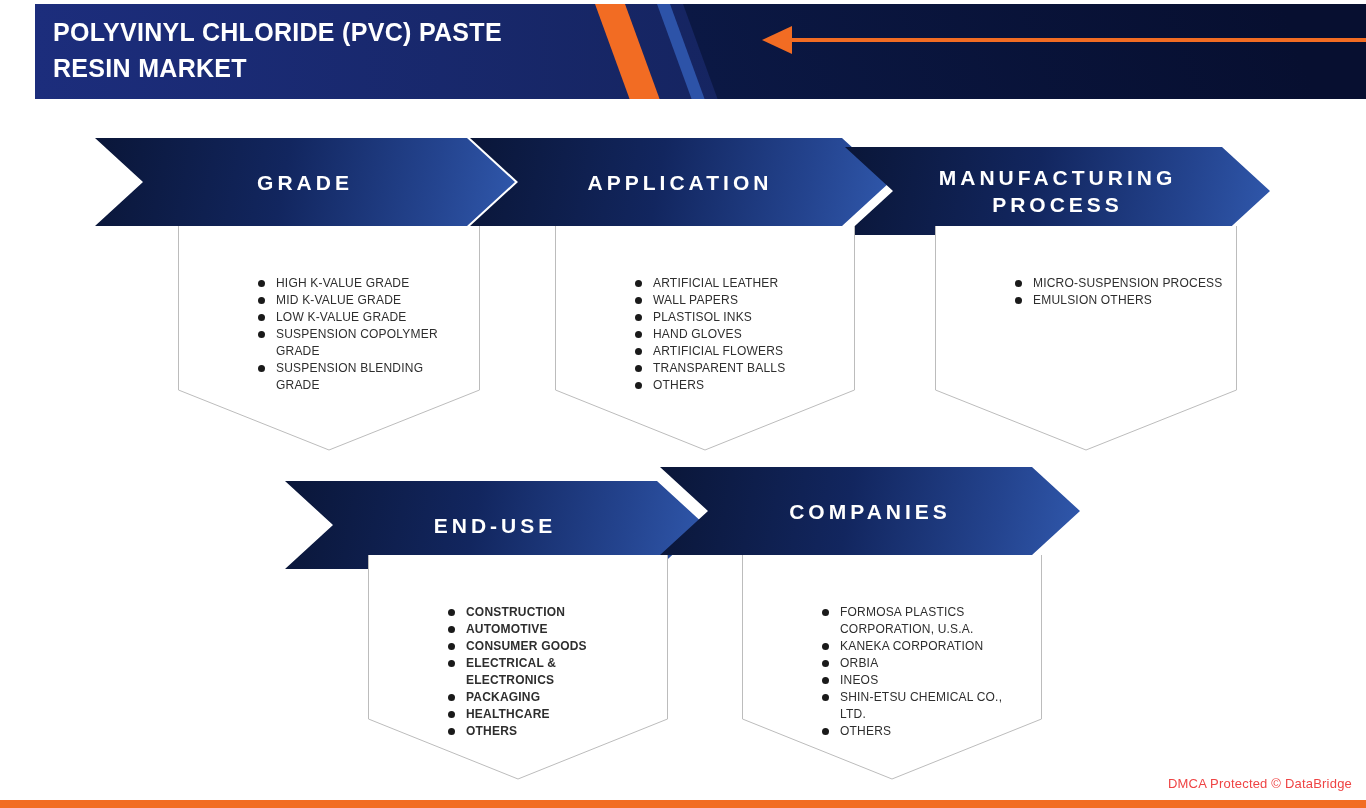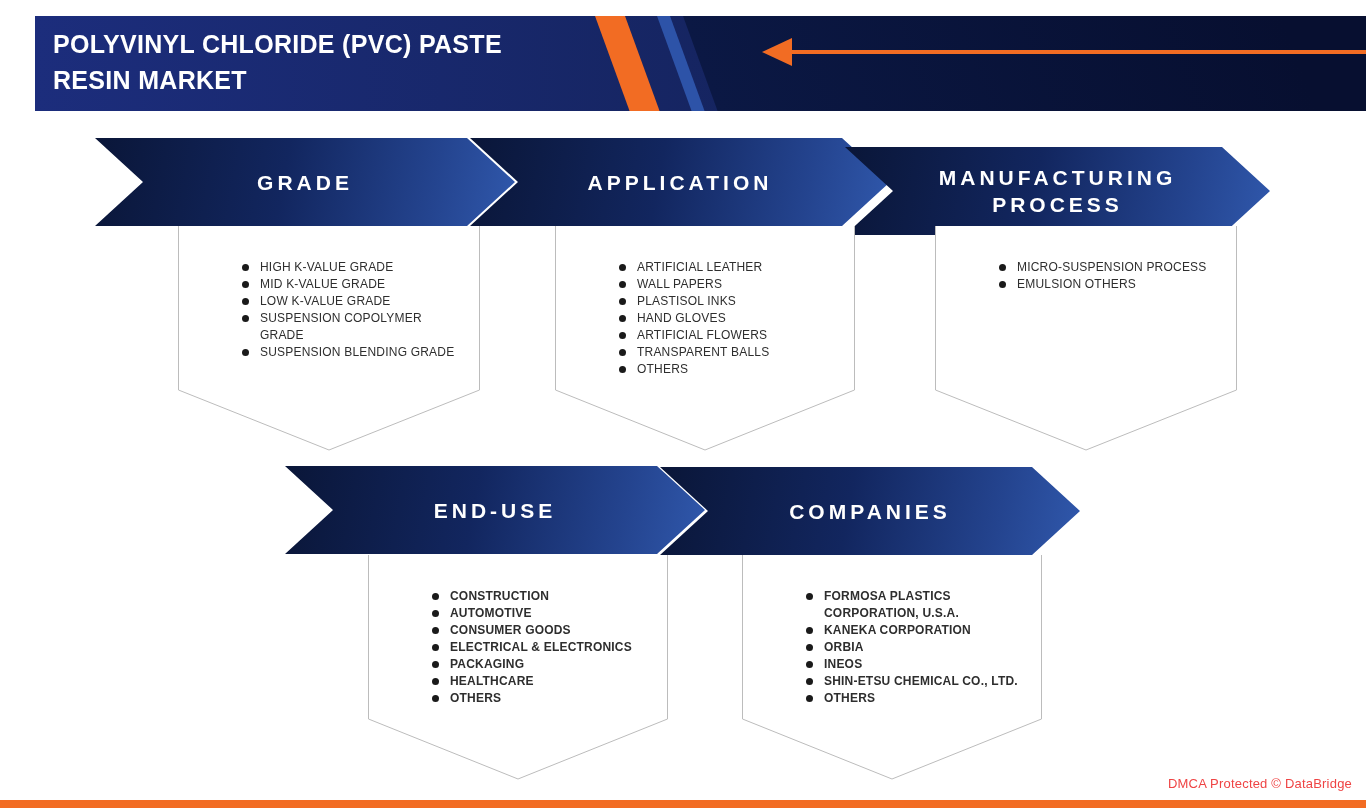--- a/index.html
+++ b/index.html
@@ -8,21 +8,21 @@
     width: 1366px;
     height: 808px;
     overflow: hidden;
     background: #ffffff;
     font-family: "Liberation Sans", sans-serif;
   }
 
   
   .header {
     position: absolute;
-    left: 35px; top: 16px; right: 0;
+    left: 35px; top: 4px; right: 0;
     height: 95px;
     background: linear-gradient(90deg, #1c2d7c 0%, #15245f 55%, #111d4e 100%);
     overflow: hidden;
     padding-left: 31px;
   }
   .header-dark {
     position: absolute; top: 0; bottom: 0;
     left: 648px; width: 1000px;
     background: linear-gradient(90deg, #0b1844 0%, #070f30 60%);
     transform: skewX(20deg);
@@ -70,21 +70,21 @@
     line-height: 27px;
     text-align: center;
     max-width: 330px;
   }
 
   
   .panel { position: absolute; height: 225px; }
   .panel-shape { position: absolute; left: 0; top: 0; }
   .bullets {
     position: relative;
-    margin: 0;
+    margin: 16px;
     padding: 33px 6px 0 64px;
     list-style: none;
   }
   .bullets li { display: flex; align-items: flex-start; margin: 0; }
   .dot {
     width: 7px; height: 7px; border-radius: 50%;
     background: #1a1a1a;
     margin: 5px 11px 0 0;
     flex: none;
   }
@@ -214,21 +214,21 @@
           <span class="dot"></span>
           <span class="txt">MICRO-SUSPENSION PROCESS</span>
         </li>
       <li>
           <span class="dot"></span>
           <span class="txt">EMULSION OTHERS</span>
         </li>
     </ul>
   </div>
 
-  <div class="banner" style="left:285px; top:466px; width:420px;">
+  <div class="banner" style="left:285px; top:481px; width:420px;">
     <span class="banner-label">END-USE</span>
   </div>
   <div class="banner" style="left:660px; top:467px; width:420px;">
     <span class="banner-label">COMPANIES</span>
   </div>
 
   <div class="panel" style="left:368px; top:555px; width:300px;font-weight:bold;">
     <svg class="panel-shape" width="300" height="225" viewBox="0 0 300 225" aria-hidden="true">
       <path d="M0.5,0 L0.5,164 L150,224 L299.5,164 L299.5,0" fill="#ffffff" stroke="#bcbcbc" stroke-width="1"></path>
     </svg>
@@ -257,21 +257,21 @@
           <span class="dot"></span>
           <span class="txt">HEALTHCARE</span>
         </li>
       <li>
           <span class="dot"></span>
           <span class="txt">OTHERS</span>
         </li>
     </ul>
   </div>
 
-  <div class="panel" style="left:742px; top:555px; width:300px;font-weight:bold;">
+  <div class="panel" style="left:742px; top:555px; width:300px;">
     <svg class="panel-shape" width="300" height="225" viewBox="0 0 300 225" aria-hidden="true">
       <path d="M0.5,0 L0.5,164 L150,224 L299.5,164 L299.5,0" fill="#ffffff" stroke="#bcbcbc" stroke-width="1"></path>
     </svg>
     <ul class="bullets">
       <li>
           <span class="dot"></span>
           <span class="txt">FORMOSA PLASTICS
 CORPORATION, U.S.A.</span>
         </li>
       <li>

